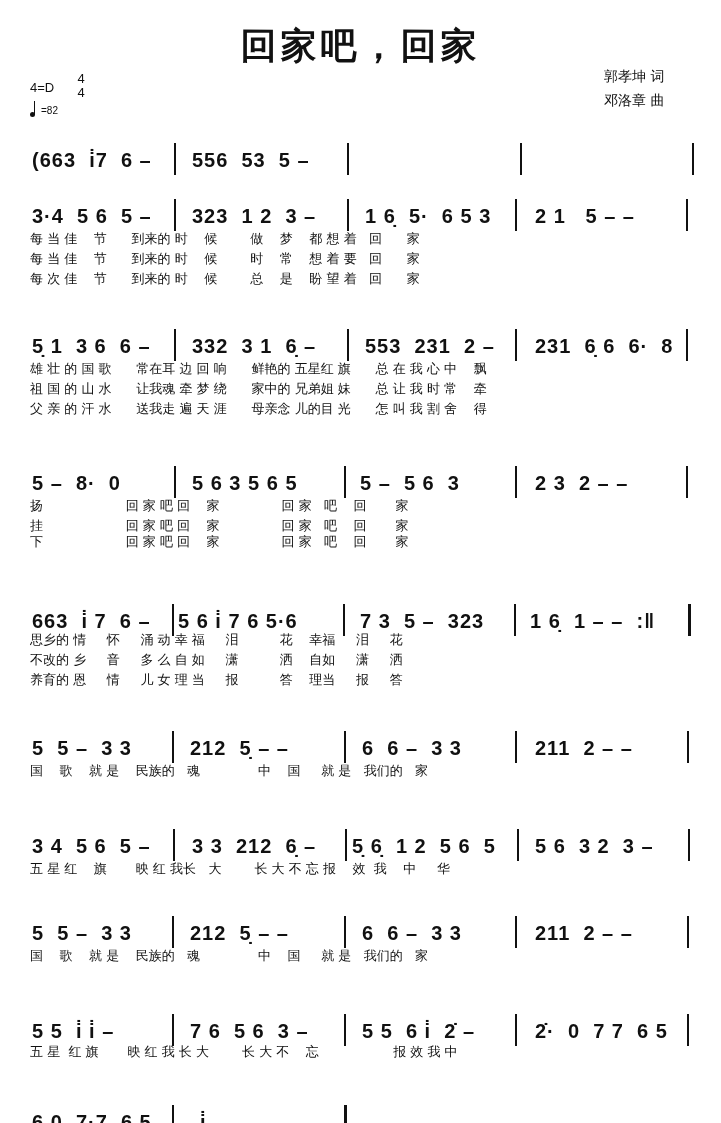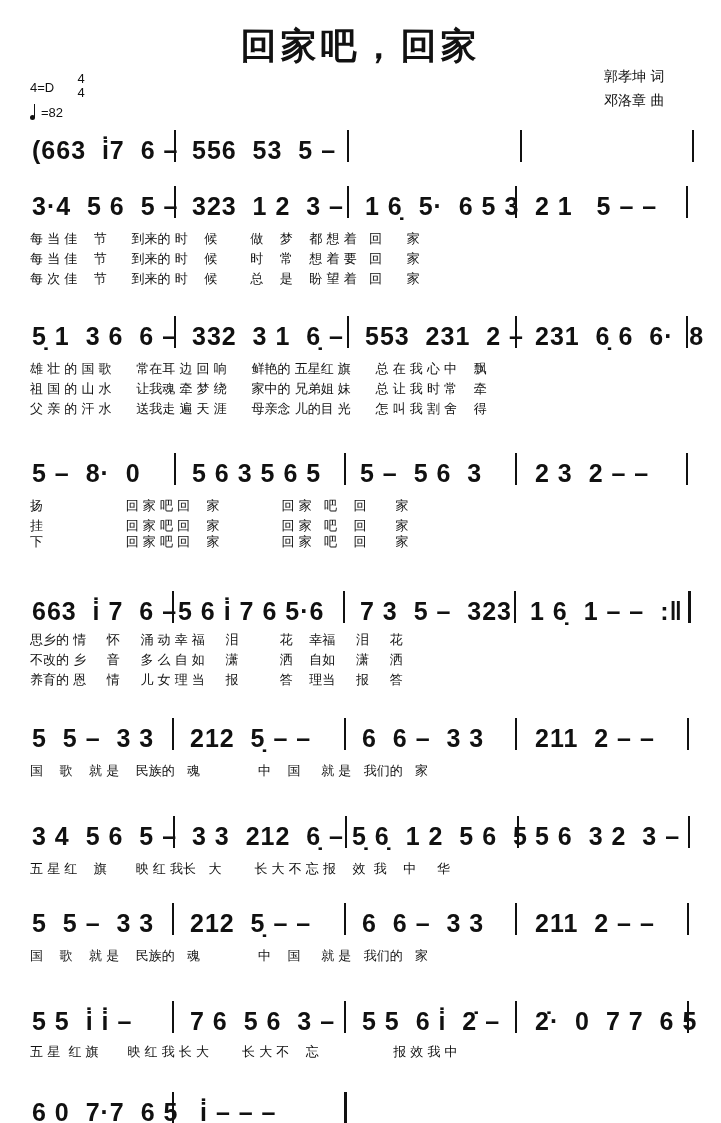--- a/index.html
+++ b/index.html
@@ -1,25 +1,25 @@
 <!DOCTYPE html>
 <html><head>
 <meta charset="utf-8">
 <style>
   html,body{margin:0;padding:0;background:#fff;}
   body{width:721px;height:1123px;position:relative;overflow:hidden;color:#111;font-family:"DejaVu Sans",sans-serif;}
   .title{position:absolute;left:0;width:721px;top:22px;text-align:center;font-family:"DejaVu Serif",serif;font-size:36px;font-weight:bold;letter-spacing:4px;}
   .credit{position:absolute;left:598px;font-size:14px;margin-left:6px;}
   .meta{position:absolute;font-family:"Liberation Sans",sans-serif;font-size:13px;}
   .ts{position:absolute;left:76px;top:72px;font-family:"Liberation Sans",sans-serif;font-size:13px;line-height:14px;text-align:center;width:10px;}
-  .tempo{position:absolute;left:30px;top:105px;font-family:"Liberation Sans",sans-serif;font-size:13px;}
+  .tempo{position:absolute;left:30px;top:105px;font-family:"Liberation Sans",sans-serif;font-size:10px;}
   .tempo .q{display:inline-block;width:5px;height:5px;border-radius:50%;background:#111;position:relative;top:3px;margin-right:6px;}
   .tempo .q::before{content:"";position:absolute;left:4px;bottom:2px;width:1px;height:14px;background:#111;}
   .row{position:absolute;left:30px;width:665px;}
-  .notes{position:absolute;left:0;top:0;height:30px;width:100%;font-family:"Liberation Sans",sans-serif;font-weight:bold;font-size:25px;white-space:pre;letter-spacing:1px;text-align:right;}
+  .notes{position:absolute;left:0;top:13px;height:30px;width:100%;font-family:"Liberation Sans",sans-serif;font-weight:bold;font-size:20px;white-space:pre;letter-spacing:1px;text-align:right;}
   .seg{position:absolute;top:4px;}
   .bar{position:absolute;top:-2px;width:1.5px;height:32px;background:#111;}
   .bar.final{width:3px;}
   .lyric{position:absolute;left:0;font-size:13px;white-space:pre;letter-spacing:0px;}
 </style>
 </head>
 <body>
 
 <div class="title">回家吧，回家</div>
 <div class="credit" style="top:68px">郭孝坤 词</div>

